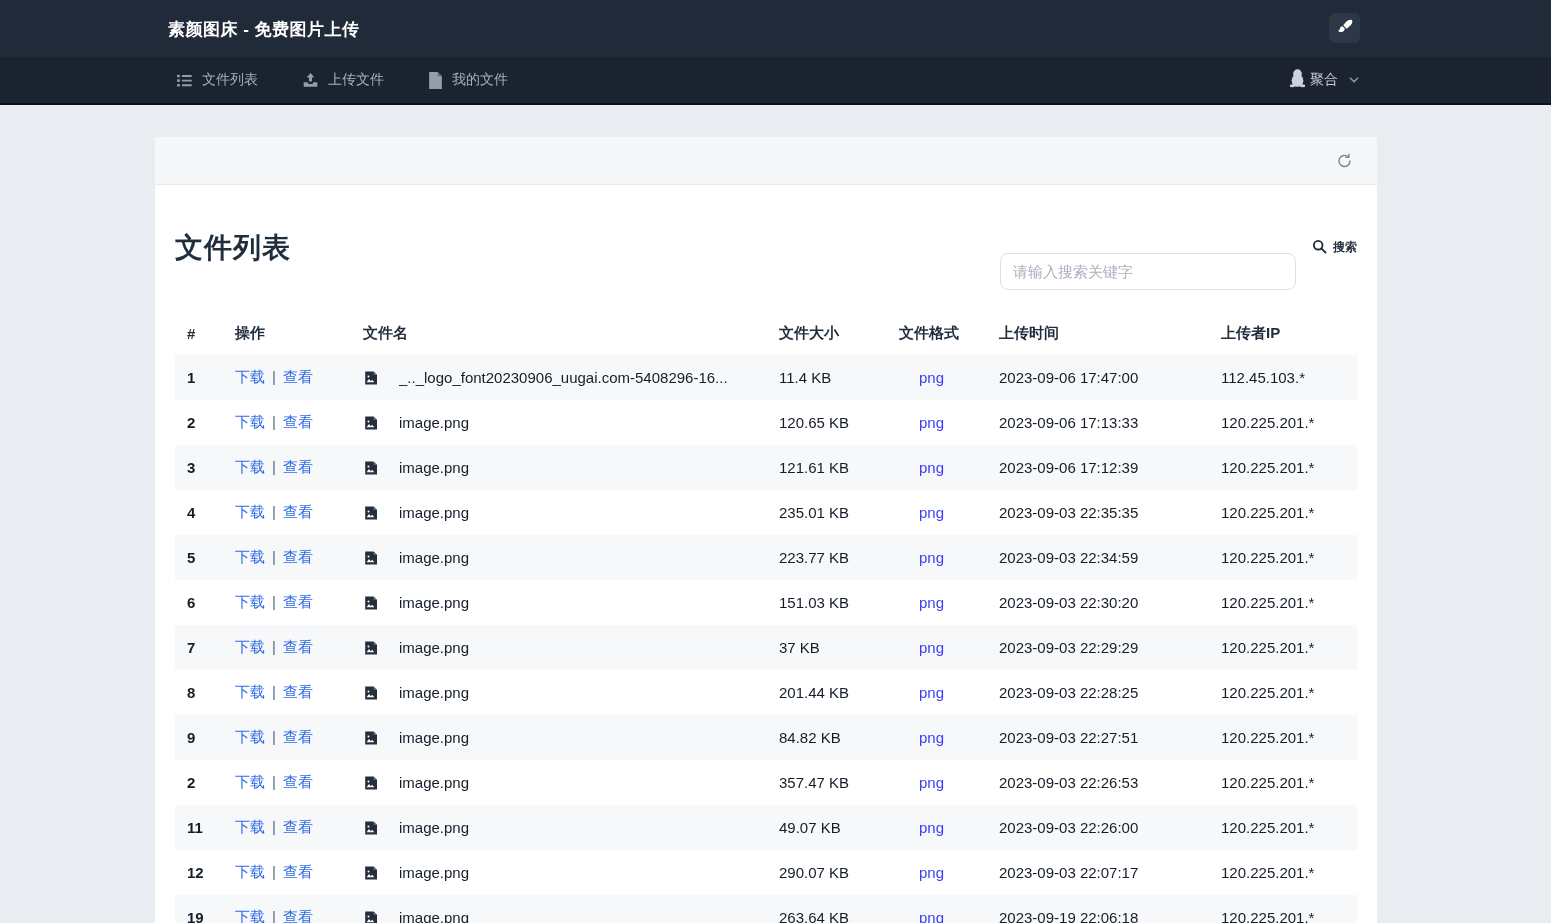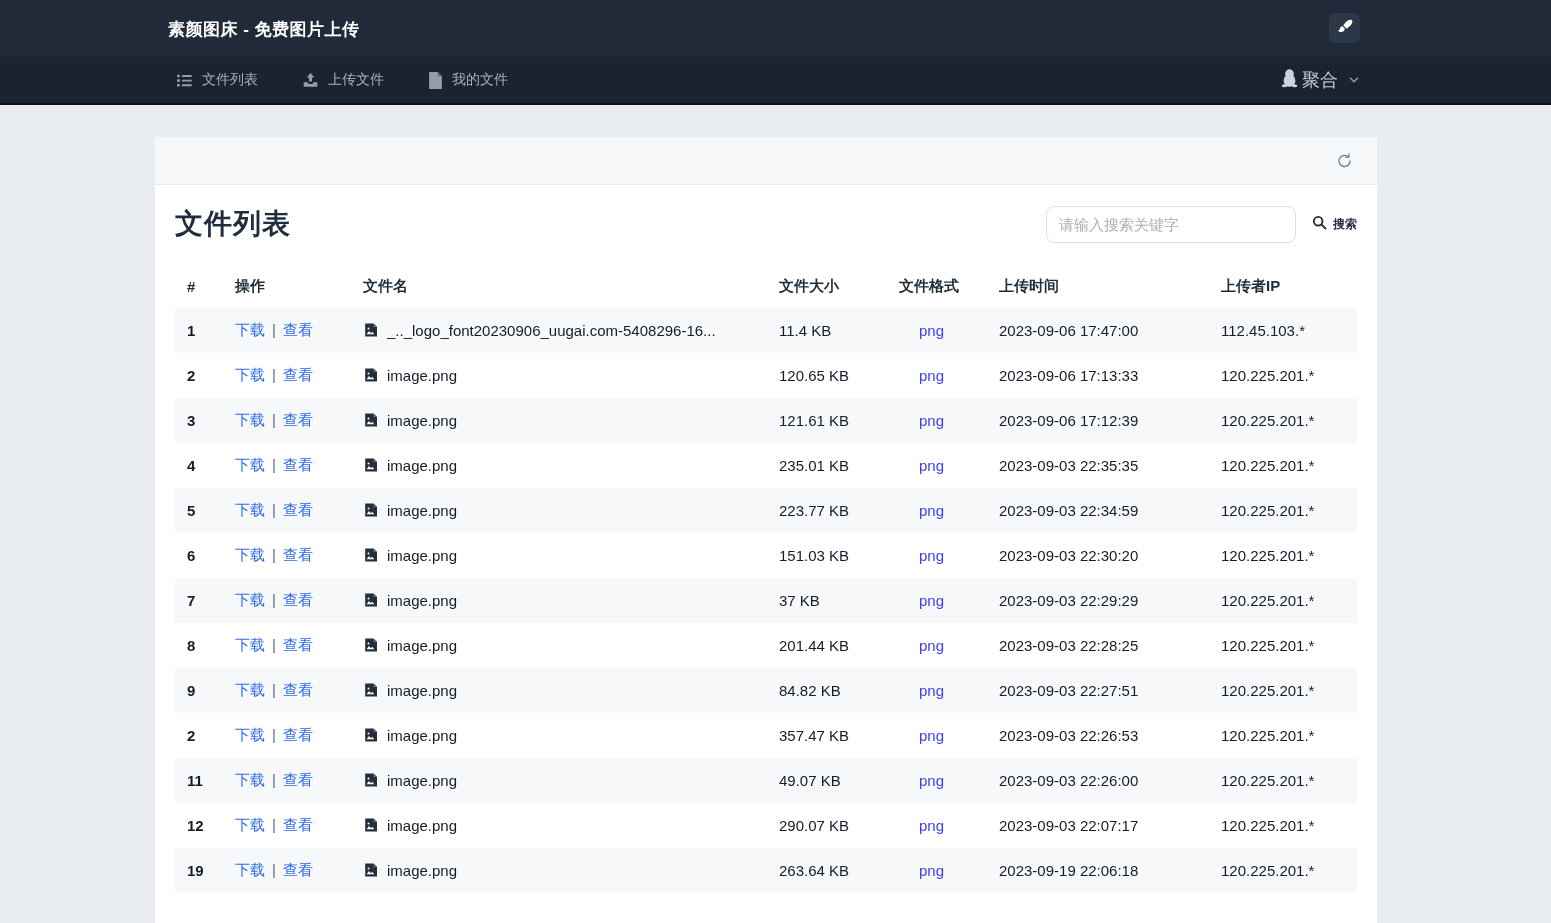--- a/index.html
+++ b/index.html
@@ -38,21 +38,21 @@
   }
   .nav-items { display: flex; margin-left: 176px; gap: 44px; }
   .nav-item {
     display: flex; align-items: center; gap: 9px;
     color: #a6b0bb; font-size: 14px; cursor: pointer; white-space: nowrap;
   }
   .nav-item svg { display: block; }
   .user-menu {
     position: absolute; right: 191px; top: 0; height: 46px;
     display: flex; align-items: center; gap: 3px;
-    color: #c5ccd5; font-size: 18px; cursor: pointer; font-family: Liberation Mono, monospace;
+    color: #c5ccd5; font-size: 14px; cursor: pointer; font-family: Liberation Mono, monospace;
   }
   .user-menu .chev { margin-left: 7px; display: flex; }
 
   
   .card {
     position: absolute; left: 155px; top: 137px; width: 1222px; height: 840px;
     background: #ffffff; border-radius: 4px;
   }
   .card-header {
     height: 48px; background: #f6f7f9;
@@ -69,24 +69,24 @@
   .toolbar {
     display: flex; justify-content: space-between; align-items: center;
     margin: 0 0 22px 0;
   }
   .page-title {
     margin: 0; font-size: 28px; font-weight: 700;
     color: #1f2d3d; letter-spacing: 1px;
   }
   .search-group { display: flex; align-items: center; gap: 16px; }
   .search-input {
-    width: 250px; height: 37px;
+    width: 296px; height: 37px;
     border: 1px solid #dcdfe6; border-radius: 8px;
     padding: 0 12px; font-size: 15px; color: #333;
-    font-family: inherit; outline: none; background: #fff;
+    font-family: inherit; outline: none; background: #fff; margin-top: 48px;
   }
   .search-input::placeholder { color: #a9b1bd; }
   .search-btn {
     display: flex; align-items: center; gap: 6px;
     background: none; border: none; cursor: pointer; padding: 0;
     font-size: 12px; font-weight: 700; color: #1f2d3d; font-family: inherit;
     white-space: nowrap;
   }
 
   
@@ -100,21 +100,21 @@
   }
   .file-table td {
     padding: 13px 12px; white-space: nowrap; overflow: hidden;
     color: #141d29; vertical-align: middle;
   }
   .file-table tbody tr:nth-child(odd) { background: var(--stripe-bg, #f7f8fa); }
   td.col-index { font-weight: 700; }
   a.action-link { color: var(--action-link, #2e6be5); text-decoration: none; }
   .action-sep { color: #5a6a84; margin: 0 7px; }
   a.format-link { color: var(--format-link, #3a3ff2); text-decoration: none; margin-left: 20px; }
-  .file-cell { display: flex; align-items: flex-start; gap: 8px; overflow: hidden; }
+  .file-cell { display: flex; align-items: center; gap: 20px; overflow: hidden; }
   .file-cell .fname { overflow: hidden; text-overflow: ellipsis; }
   .file-cell svg { flex: 0 0 auto; display: block; }
 </style>
 </head>
 <body>
 
 <header class="topbar">
   <span class="site-title">素颜图床 - 免费图片上传</span>
   <button class="theme-btn">
     <span>

